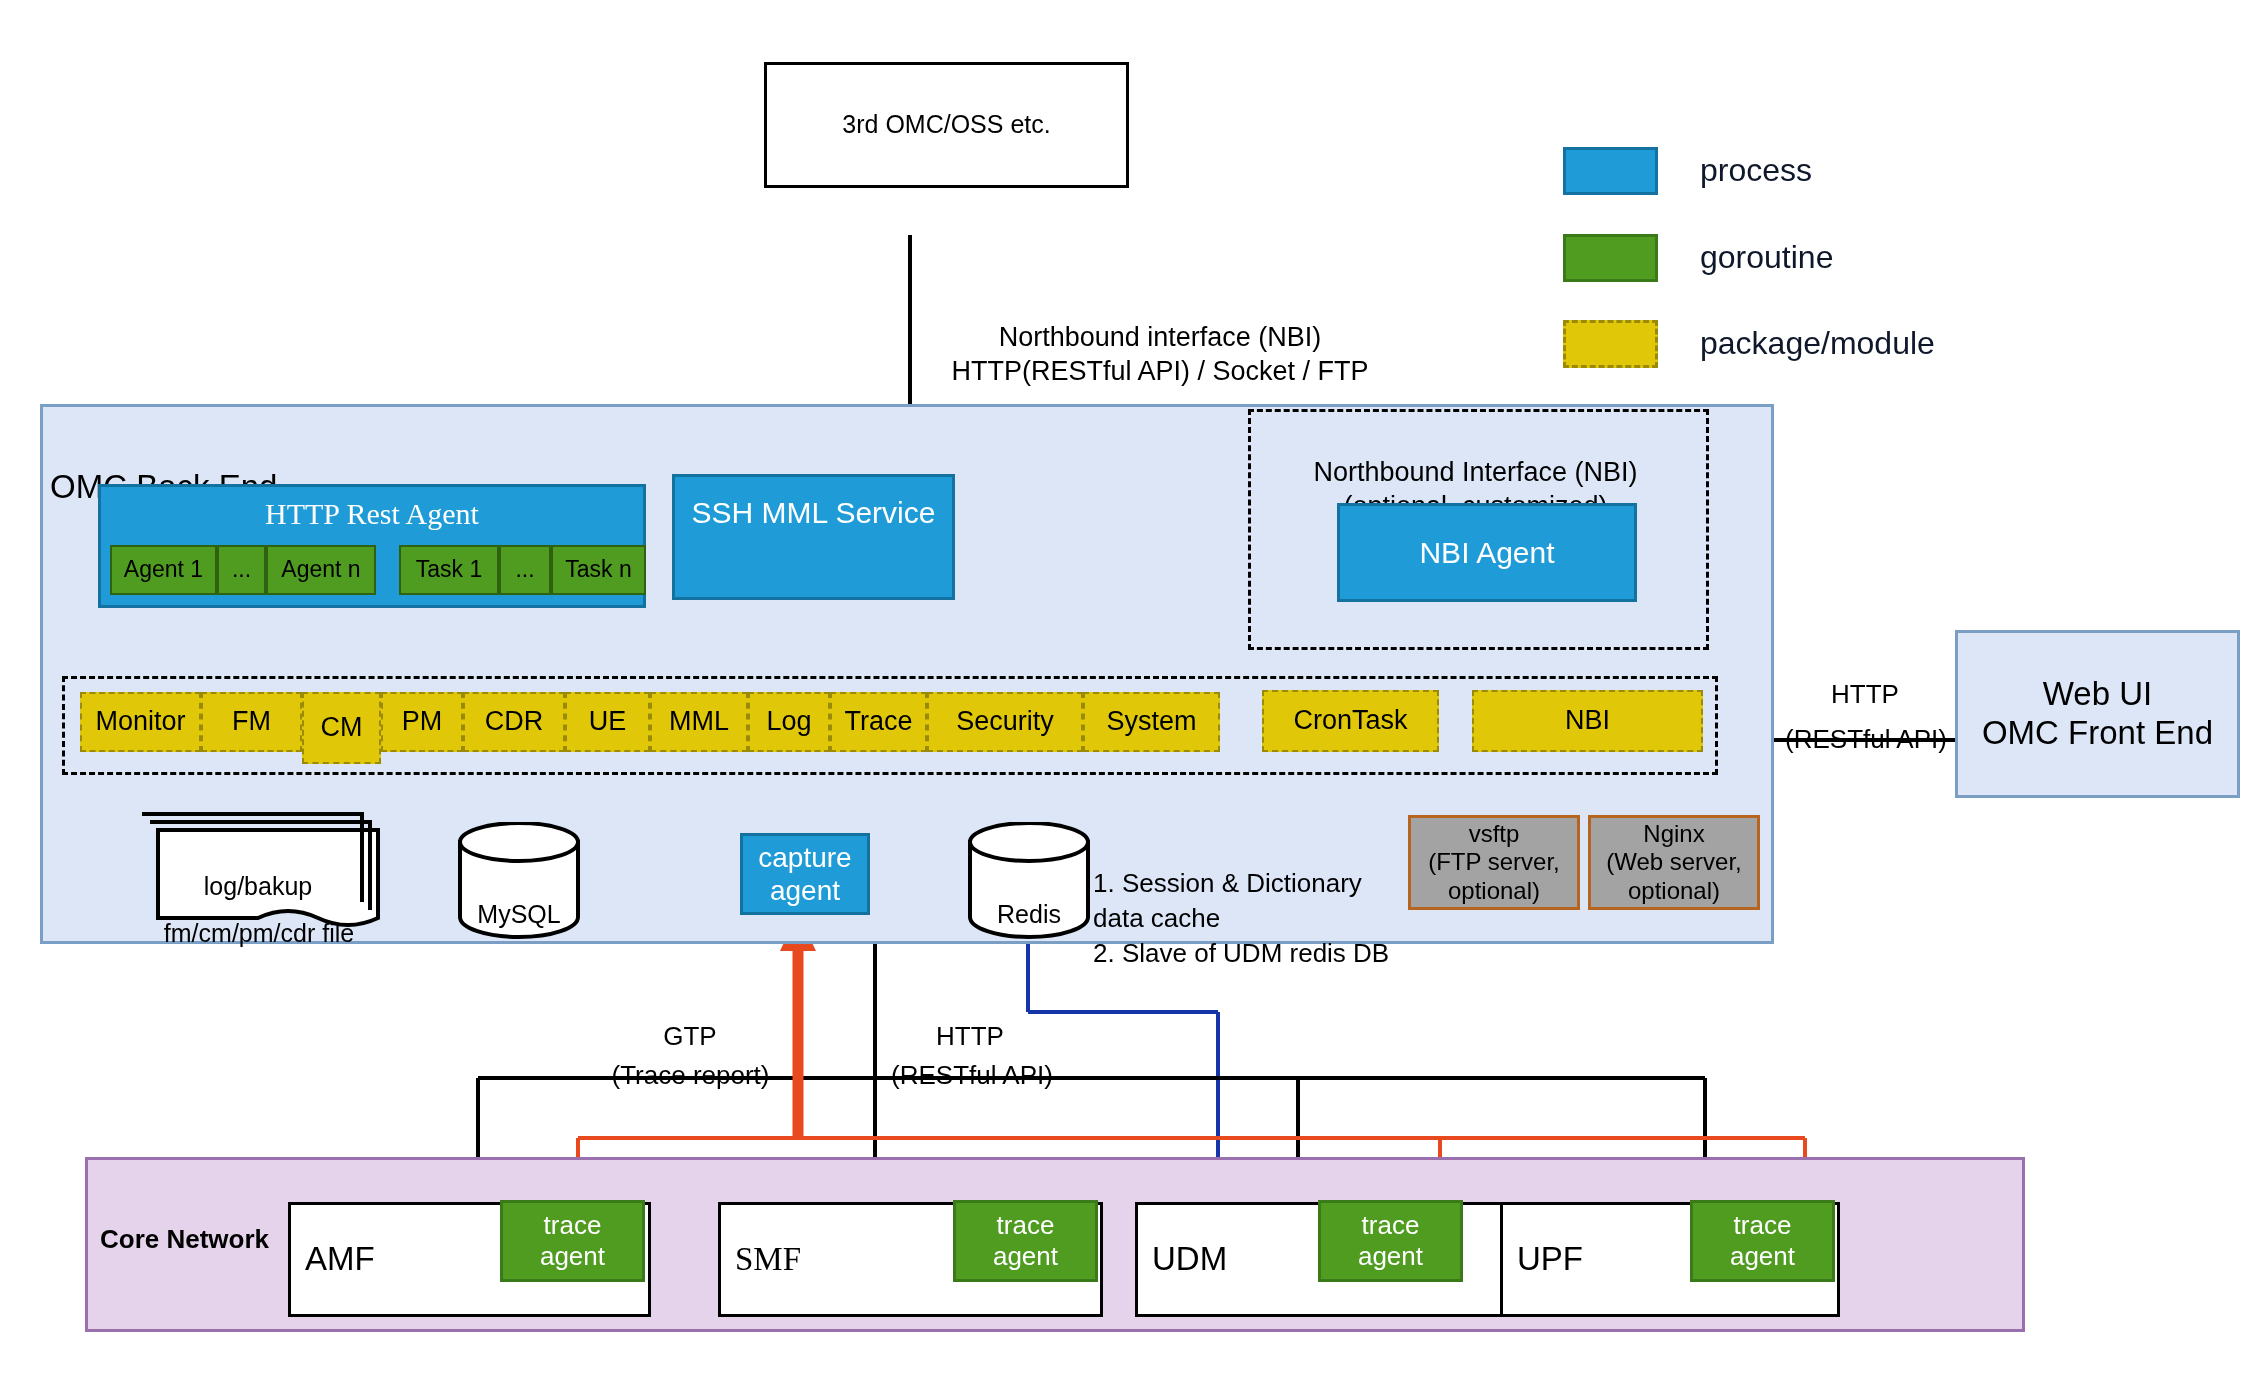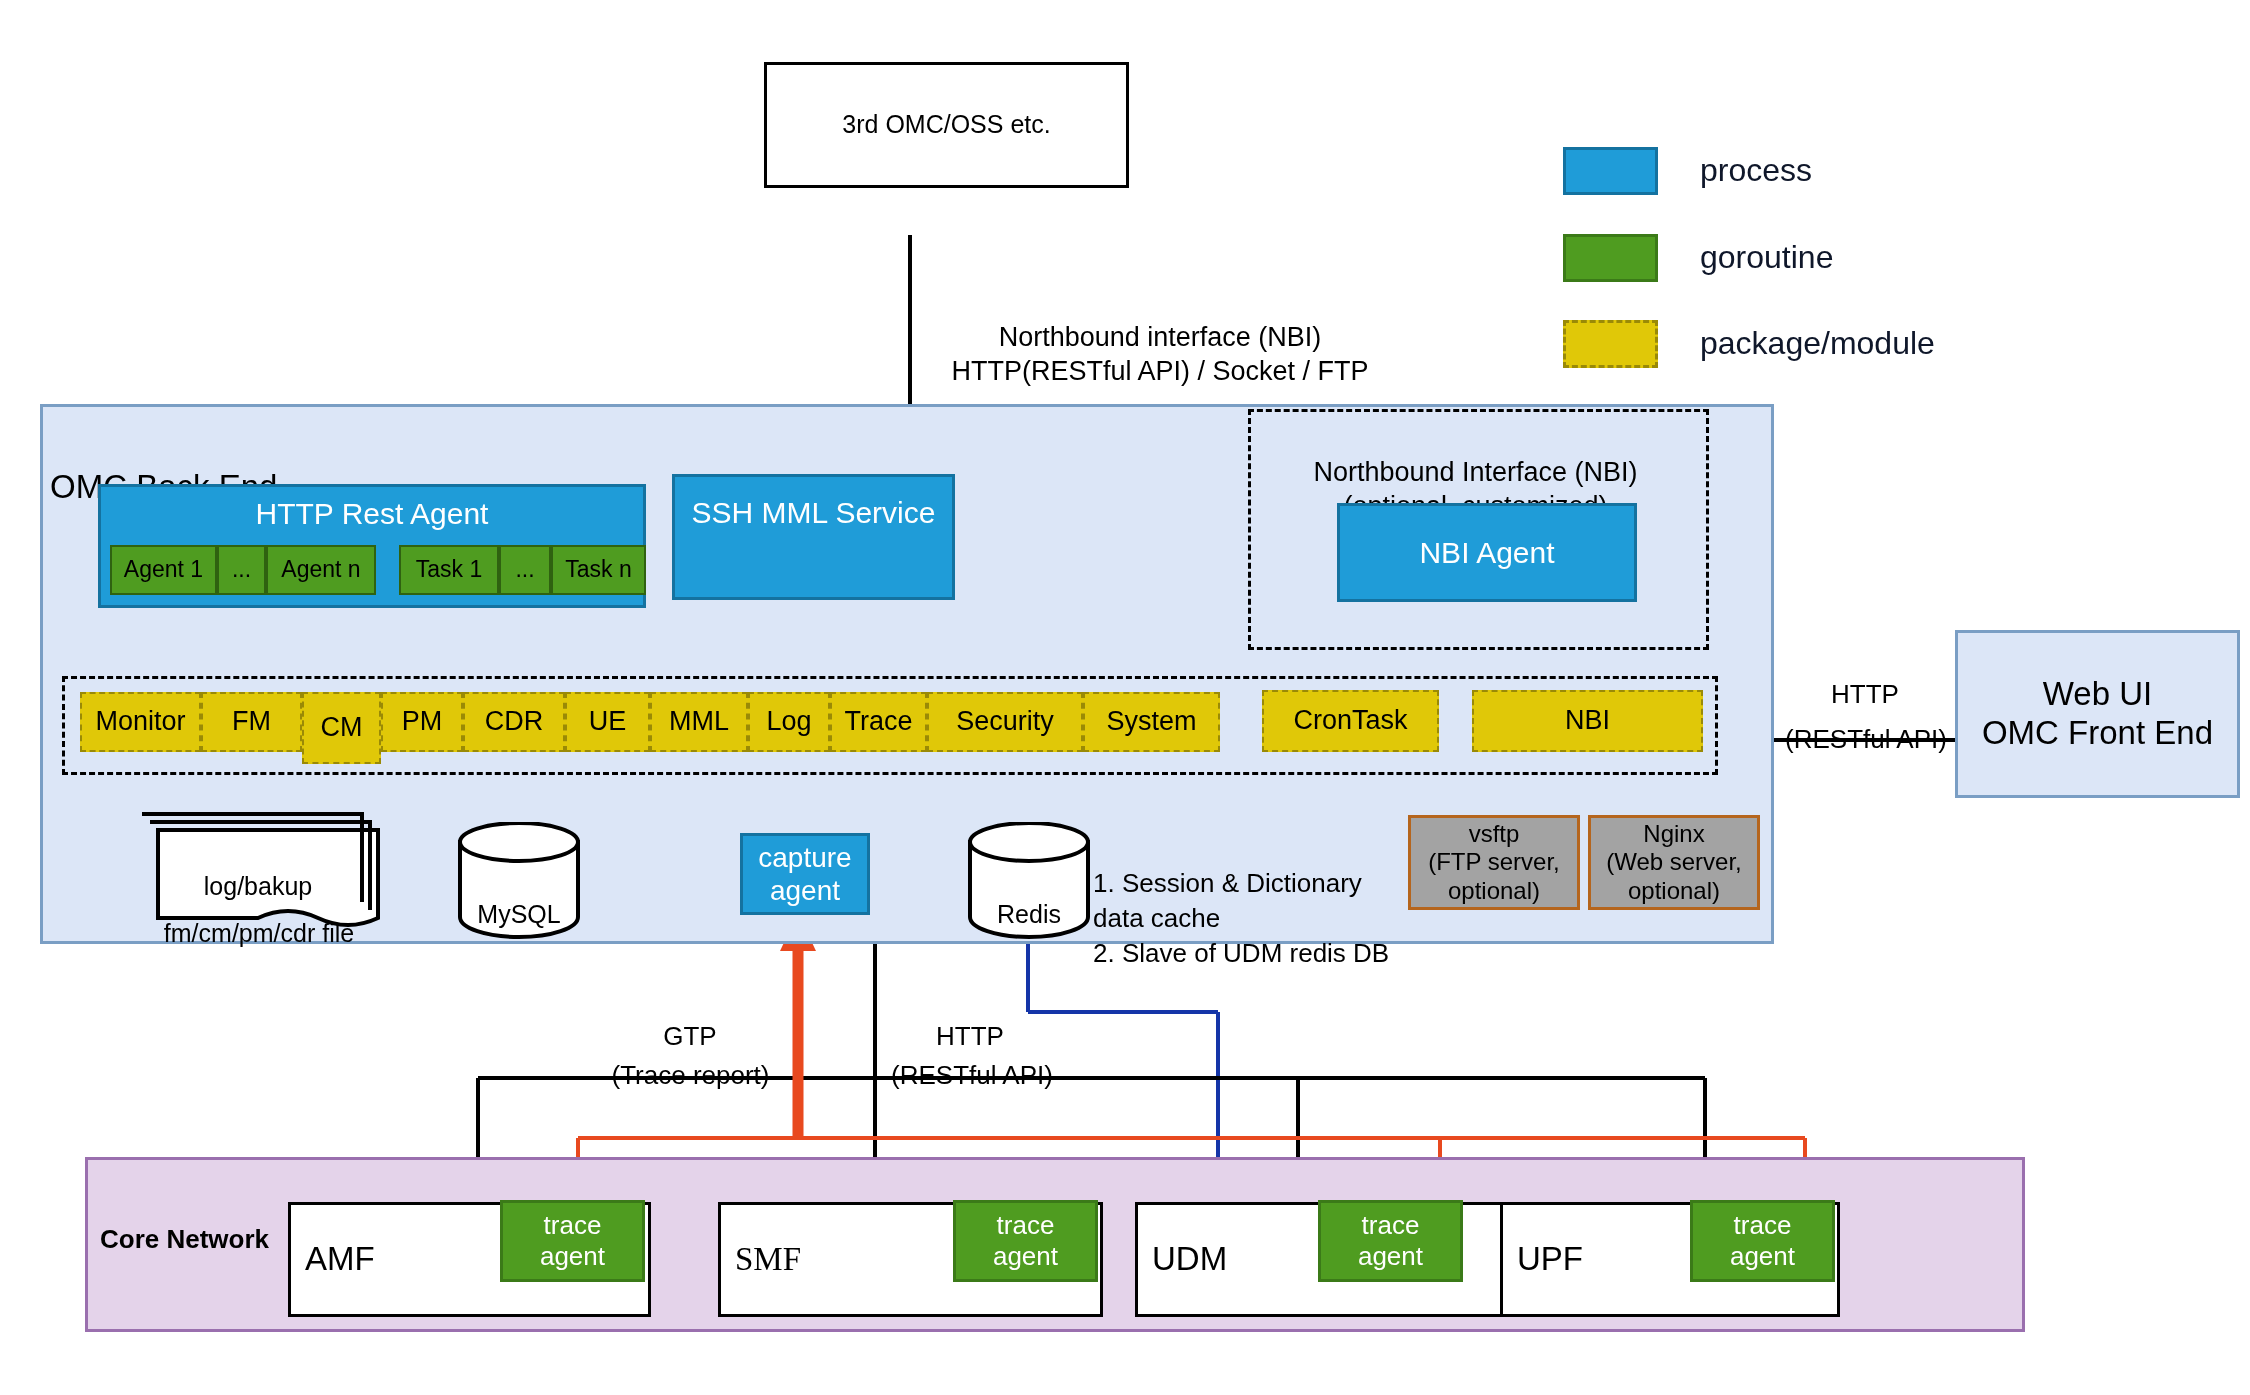--- a/index.html
+++ b/index.html
@@ -102,21 +102,21 @@
   <div class="legend-sw" style="left:1563px;top:320px;width:95px;height:48px;background:#e0c808;border:3px dashed #9a8a06;"></div>
   <div class="legend-txt" style="left:1700px;top:325px;font-size:32px;"><span>package/module</span></div>
 
   <div class="node panel-backend" style="left:40px;top:404px;width:1734px;height:540px;"></div>
 
   <div class="txt lbl-left" style="left:50px;top:424px;width:420px;font-size:33px;text-align:left;">
     <span>OMC Back End</span>
   </div>
 
   <div class="node proc" style="left:98px;top:484px;width:548px;height:124px;align-items:flex-start;">
-    <span style="font-size:30px;margin-top:9px;">HTTP Rest Agent</span>
+    <span style="font-size:30px;margin-top:9px;font-family:Liberation Serif, serif;">HTTP Rest Agent</span>
   </div>
 
   <div class="node goro-dark" style="left:110px;top:545px;width:107px;height:50px;font-size:23px;">
     <span>Agent 1</span>
     </div>
   <div class="node goro-dark" style="left:217px;top:545px;width:49px;height:50px;font-size:23px;">
     <span>...</span>
     </div>
   <div class="node goro-dark" style="left:266px;top:545px;width:110px;height:50px;font-size:23px;">
     <span>Agent n</span>

